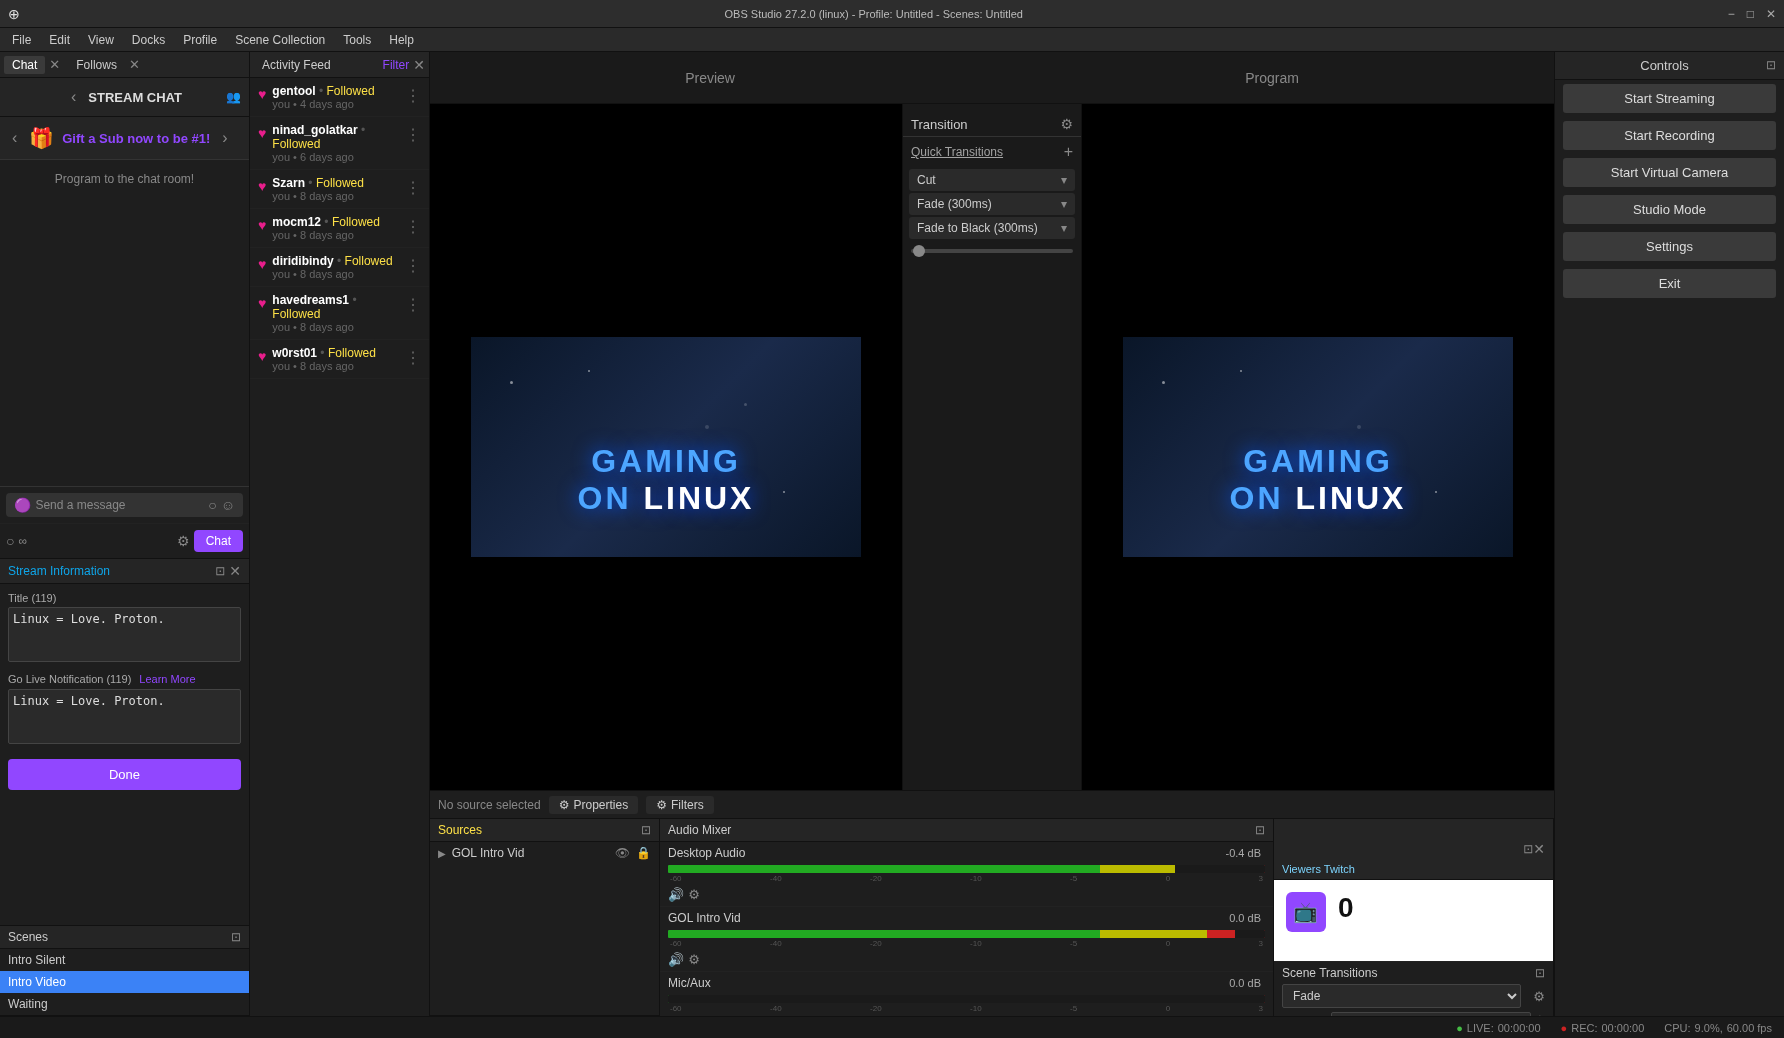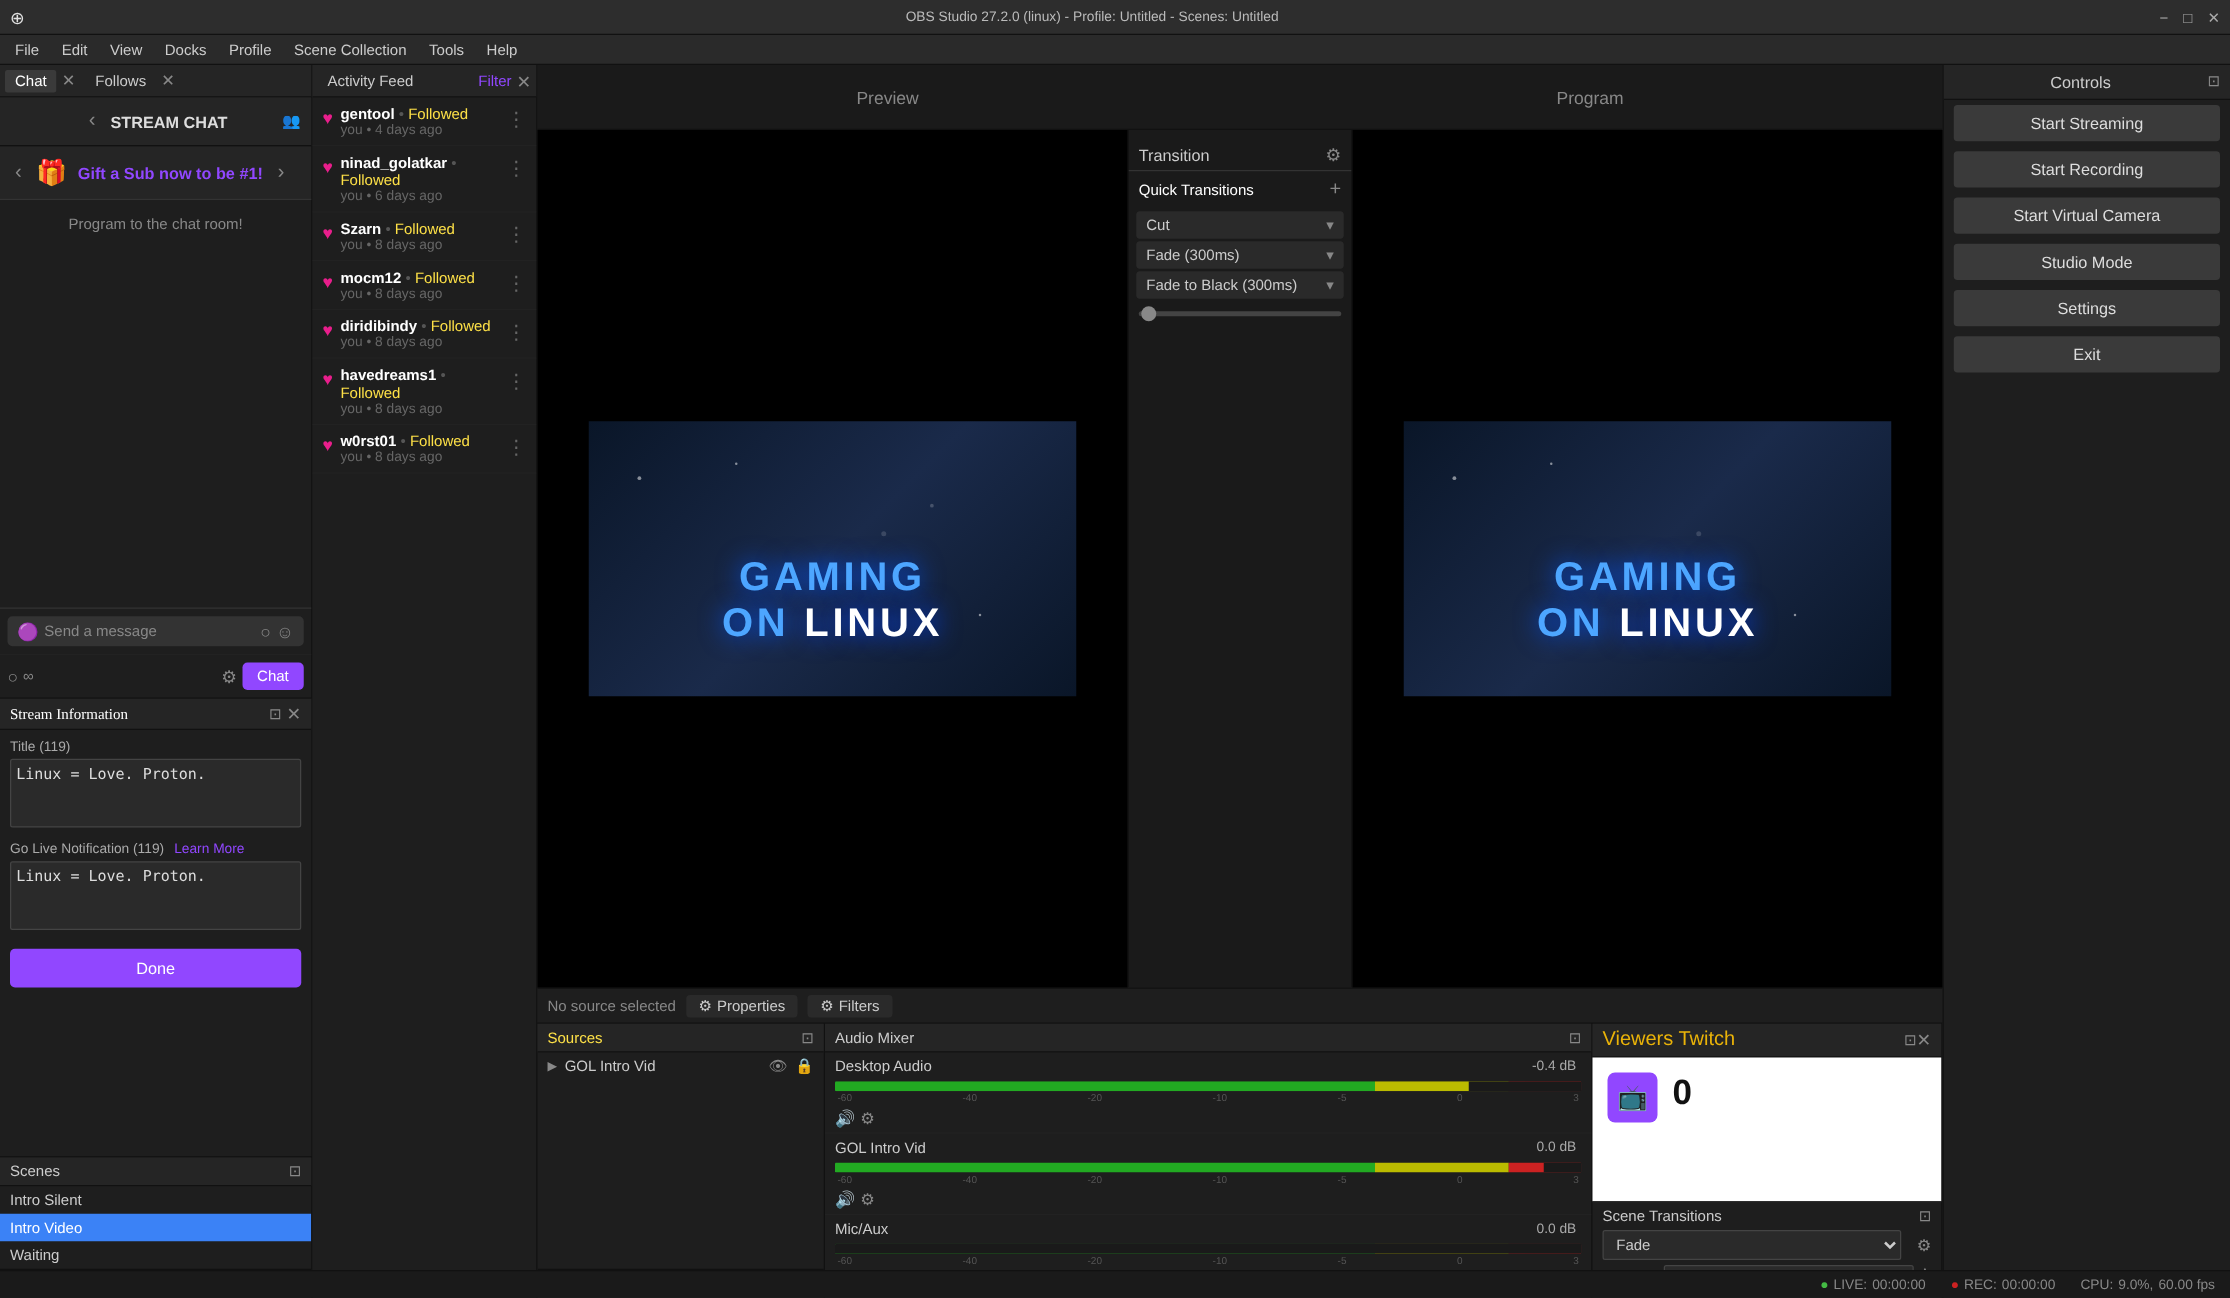--- a/index.html
+++ b/index.html
@@ -153,21 +153,21 @@
       flex-direction: column;
     }
     .panel-header {
       display: flex;
       align-items: center;
       background: #252525;
       padding: 4px 8px;
       border-bottom: 1px solid #111;
       gap: 4px;
     }
-    .panel-title { font-size: 12px; color: #ffffff; flex: 1; font-family: Liberation Serif, serif; }
+    .panel-title { font-size: 12px; color: #0ea5e9; flex: 1; }
     .panel-float-btn { color: #888; cursor: pointer; font-size: 12px; }
     .panel-close-btn { color: #888; cursor: pointer; font-size: 14px; }
 
     .stream-info-body { padding: 8px; flex: 1; overflow: auto; }
     .field-label { font-size: 11px; color: #aaa; margin-bottom: 3px; }
     .field-textarea {
       width: 100%;
       background: #2a2a2a;
       border: 1px solid #444;
       color: #ddd;
@@ -292,21 +292,21 @@
     }
     .transition-title { color: #ccc; font-size: 13px; }
     .transition-gear { color: #888; cursor: pointer; font-size: 14px; }
 
     .quick-transitions-header {
       display: flex;
       align-items: center;
       justify-content: space-between;
       padding: 6px 8px;
     }
-    .qt-label { color: #ffffff; font-size: 12px; }
+    .qt-label { color: #a3a3a3; font-size: 12px; text-decoration: underline; }
     .qt-add { color: #888; cursor: pointer; font-size: 16px; }
 
     .transition-item {
       display: flex;
       align-items: center;
       background: #2a2a2a;
       margin: 2px 6px;
       padding: 4px 8px;
       border-radius: 3px;
       cursor: pointer;
@@ -473,21 +473,21 @@
       display: flex;
       flex-direction: column;
     }
     .viewers-header {
       display: flex;
       align-items: center;
       background: #252525;
       padding: 4px 8px;
       border-bottom: 1px solid #111;
     }
-    .viewers-title { flex: 1; font-size: 16px; color: #eab308; }
+    .viewers-title { flex: 1; font-size: 11px; color: #7dd3fc; margin-top: 40px; }
     .viewers-float-btn { color: #888; cursor: pointer; font-size: 12px; }
     .viewers-close-btn { color: #888; cursor: pointer; font-size: 14px; }
 
     .viewers-body {
       flex: 1;
       background: white;
       display: flex;
       align-items: flex-start;
       padding: 12px;
       gap: 12px;

